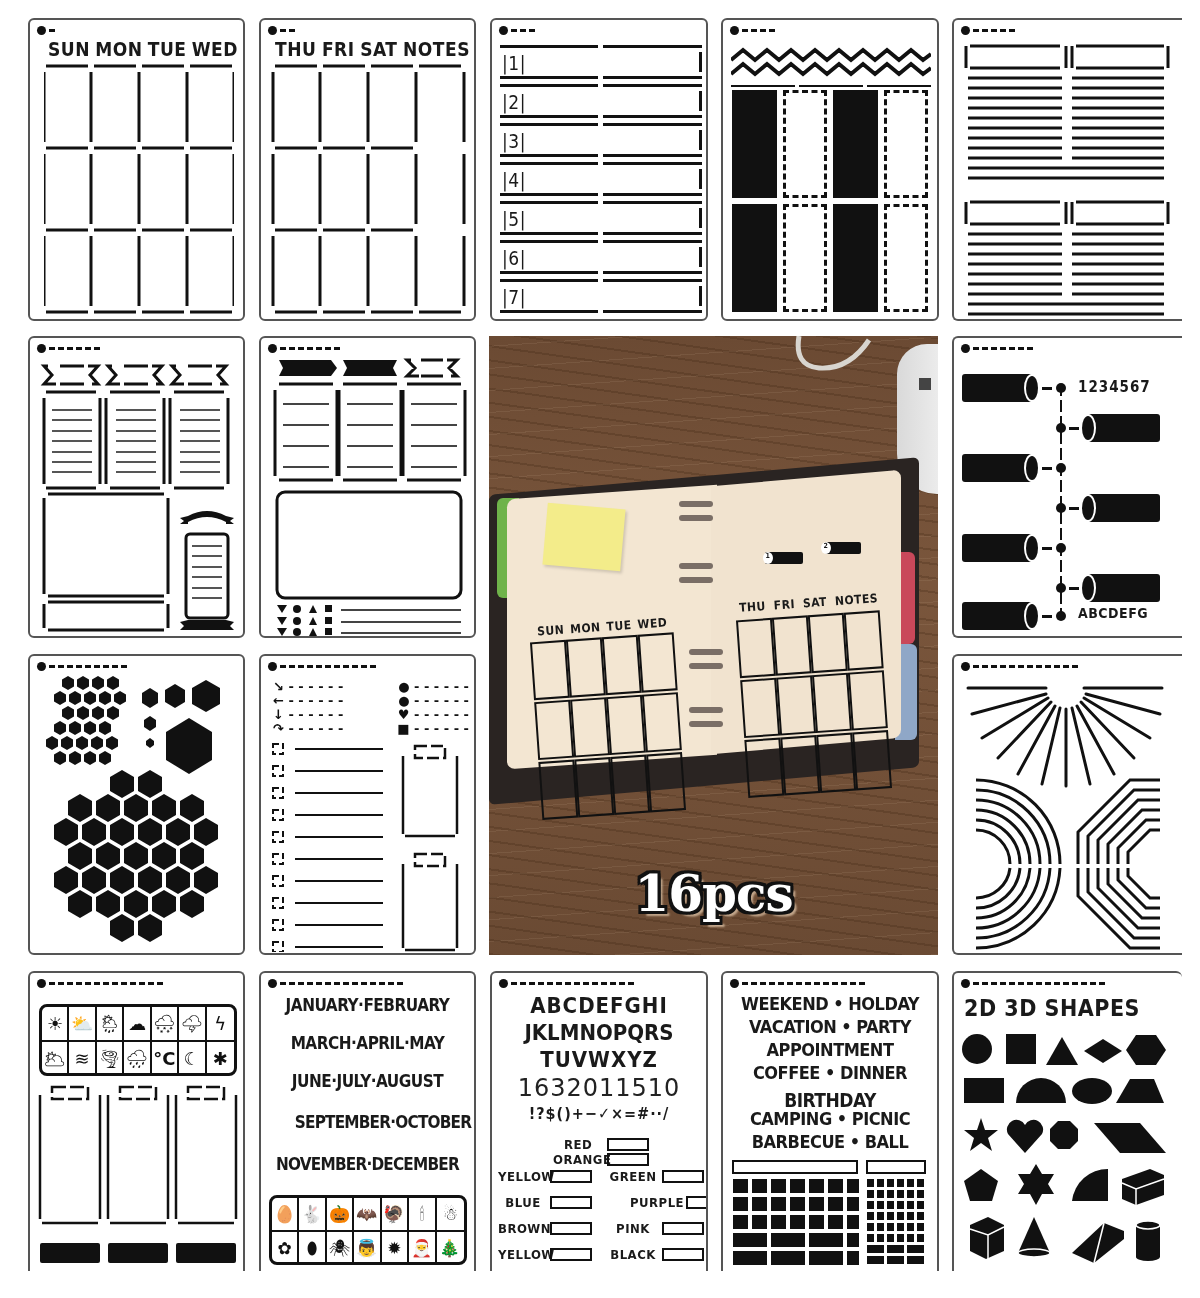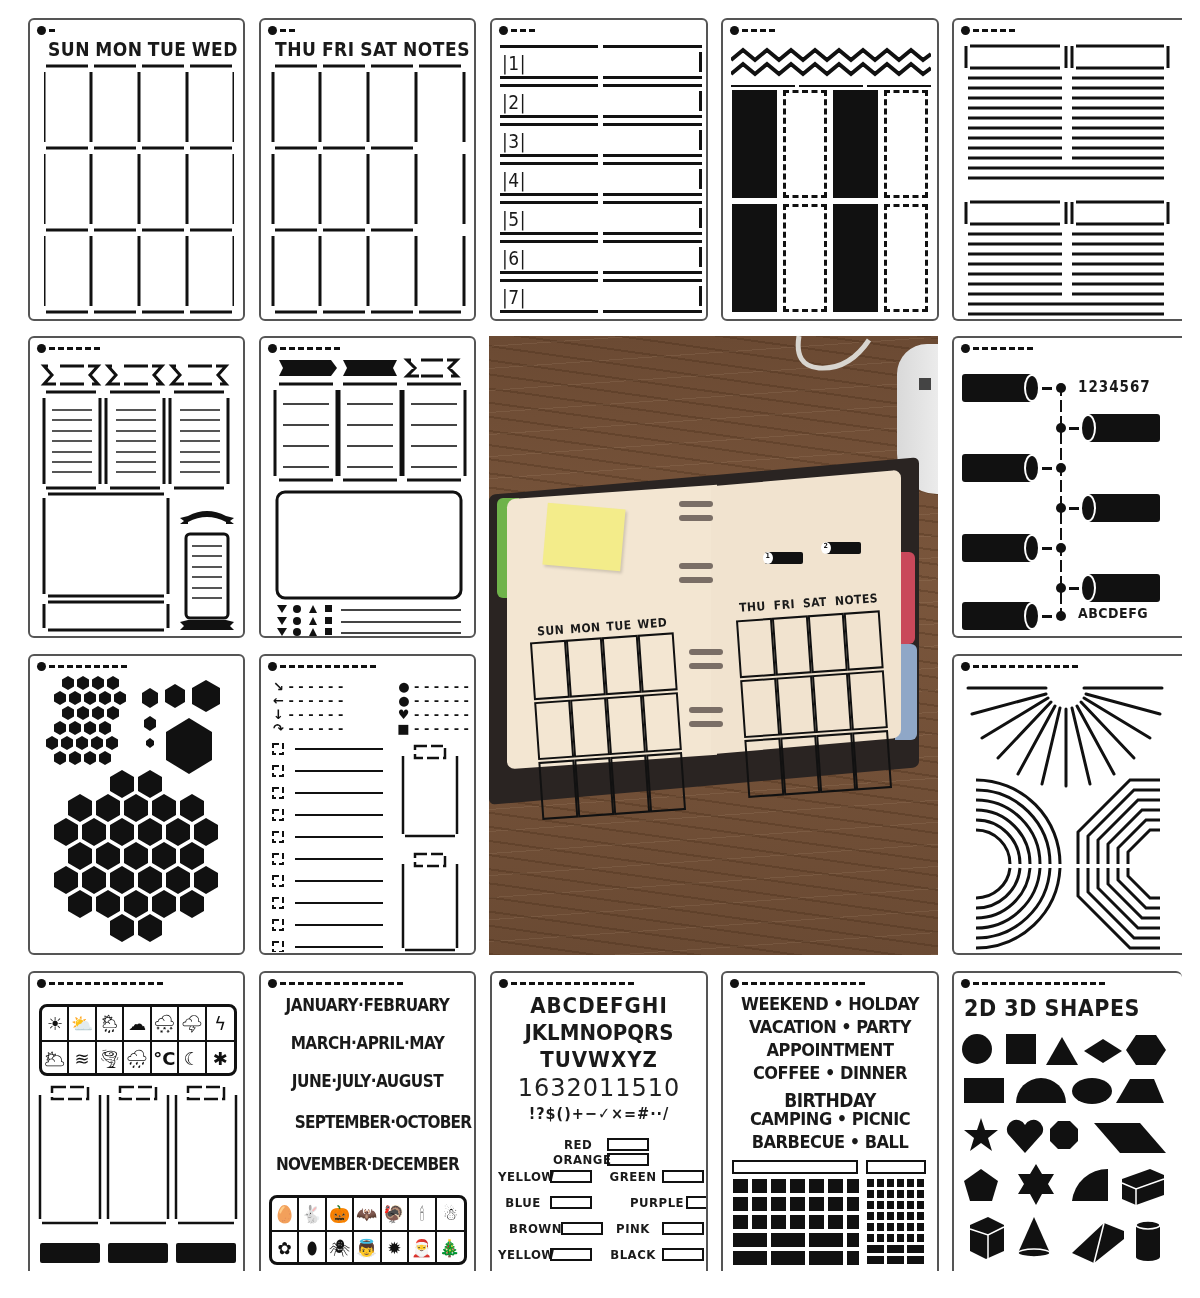--- a/index.html
+++ b/index.html
@@ -496,20 +496,22 @@
         <rect x="38" y="62" width="34" height="56"></rect>
         <rect x="74" y="62" width="34" height="56"></rect>
         <rect x="110" y="62" width="34" height="56"></rect>
       <rect x="2" y="122" width="34" height="56"></rect>
         <rect x="38" y="122" width="34" height="56"></rect>
         <rect x="74" y="122" width="34" height="56"></rect>
         <rect x="110" y="122" width="34" height="56"></rect>
     </g>
   </svg>
 
+  <div class="abs" style="left:0;right:0;top:528px;text-align:center;font-family:'DejaVu Serif',serif;font-weight:bold;font-size:50px;color:#fff;letter-spacing:-1px;
+              text-shadow: -3px -3px 0 #111, 3px -3px 0 #111, -3px 3px 0 #111, 3px 3px 0 #111, 0 3px 0 #111, 0 -3px 0 #111, 3px 0 0 #111, -3px 0 0 #111, 5px 5px 2px rgba(255,230,200,0.6);">16pcs</div>
 </div>
 
 <div class="card open-right" style="left:952px;top:336px;width:230px;height:302px;">
   <div class="tick">
       <span class="dot"></span>
       <span class="dash"></span>
       <span class="dash"></span>
       <span class="dash"></span>
       <span class="dash"></span>
       <span class="dash"></span>
@@ -929,21 +931,21 @@
           <span class="stencil-text" style="width:50px;text-align:center;">BLUE</span>
           <span style="display:inline-block;width:42px;height:13px;border:2px solid #111;"></span>
         </span>
       <span style="display:flex;align-items:center;gap:2px;">
           <span class="stencil-text" style="width:54px;text-align:center;">PURPLE</span>
           <span style="display:inline-block;width:42px;height:13px;border:2px solid #111;"></span>
         </span>
     </div>
     <div style="display:flex;justify-content:space-between;height:26px;align-items:center;">
       <span style="display:flex;align-items:center;gap:2px;">
-          <span class="stencil-text" style="width:50px;text-align:left;margin-left:11px;">BROWN</span>
+          <span class="stencil-text" style="width:50px;text-align:left;">BROWN</span>
           <span style="display:inline-block;width:42px;height:13px;border:2px solid #111;"></span>
         </span>
       <span style="display:flex;align-items:center;gap:2px;">
           <span class="stencil-text" style="width:54px;text-align:center;">PINK</span>
           <span style="display:inline-block;width:42px;height:13px;border:2px solid #111;"></span>
         </span>
     </div>
     <div style="display:flex;justify-content:space-between;height:26px;align-items:center;">
       <span style="display:flex;align-items:center;gap:2px;">
           <span class="stencil-text" style="width:50px;text-align:center;">YELLOW</span>

